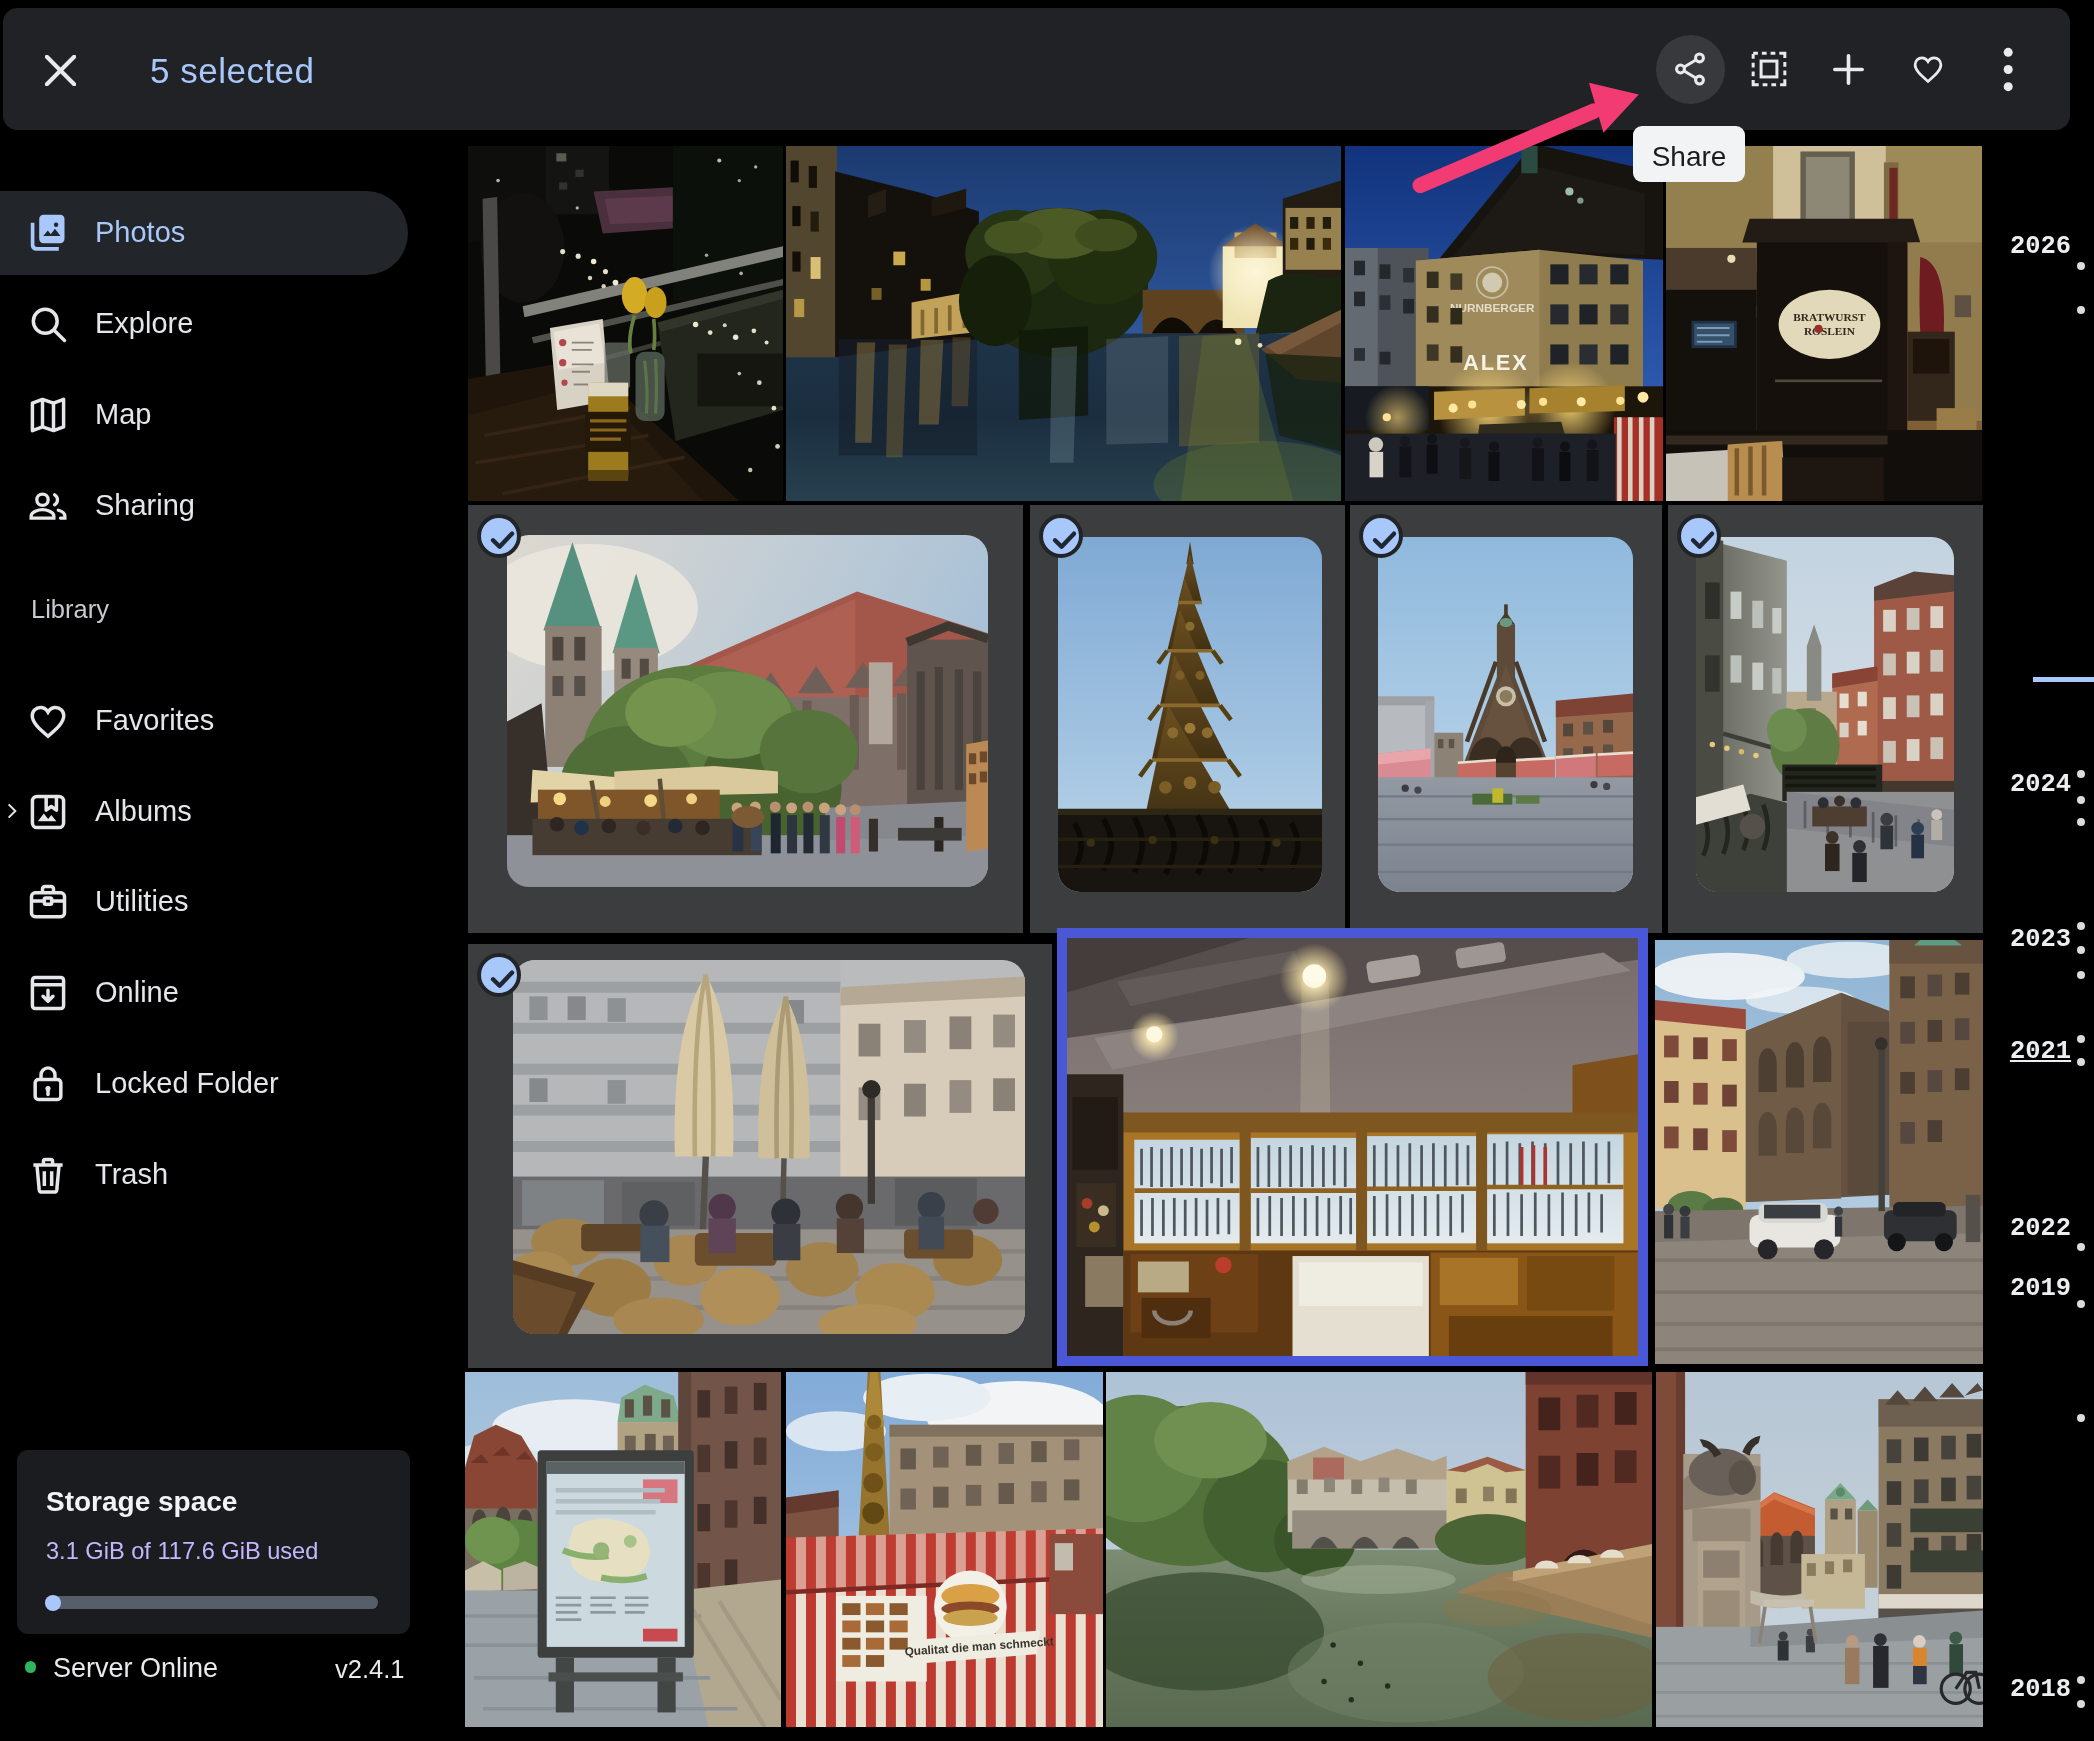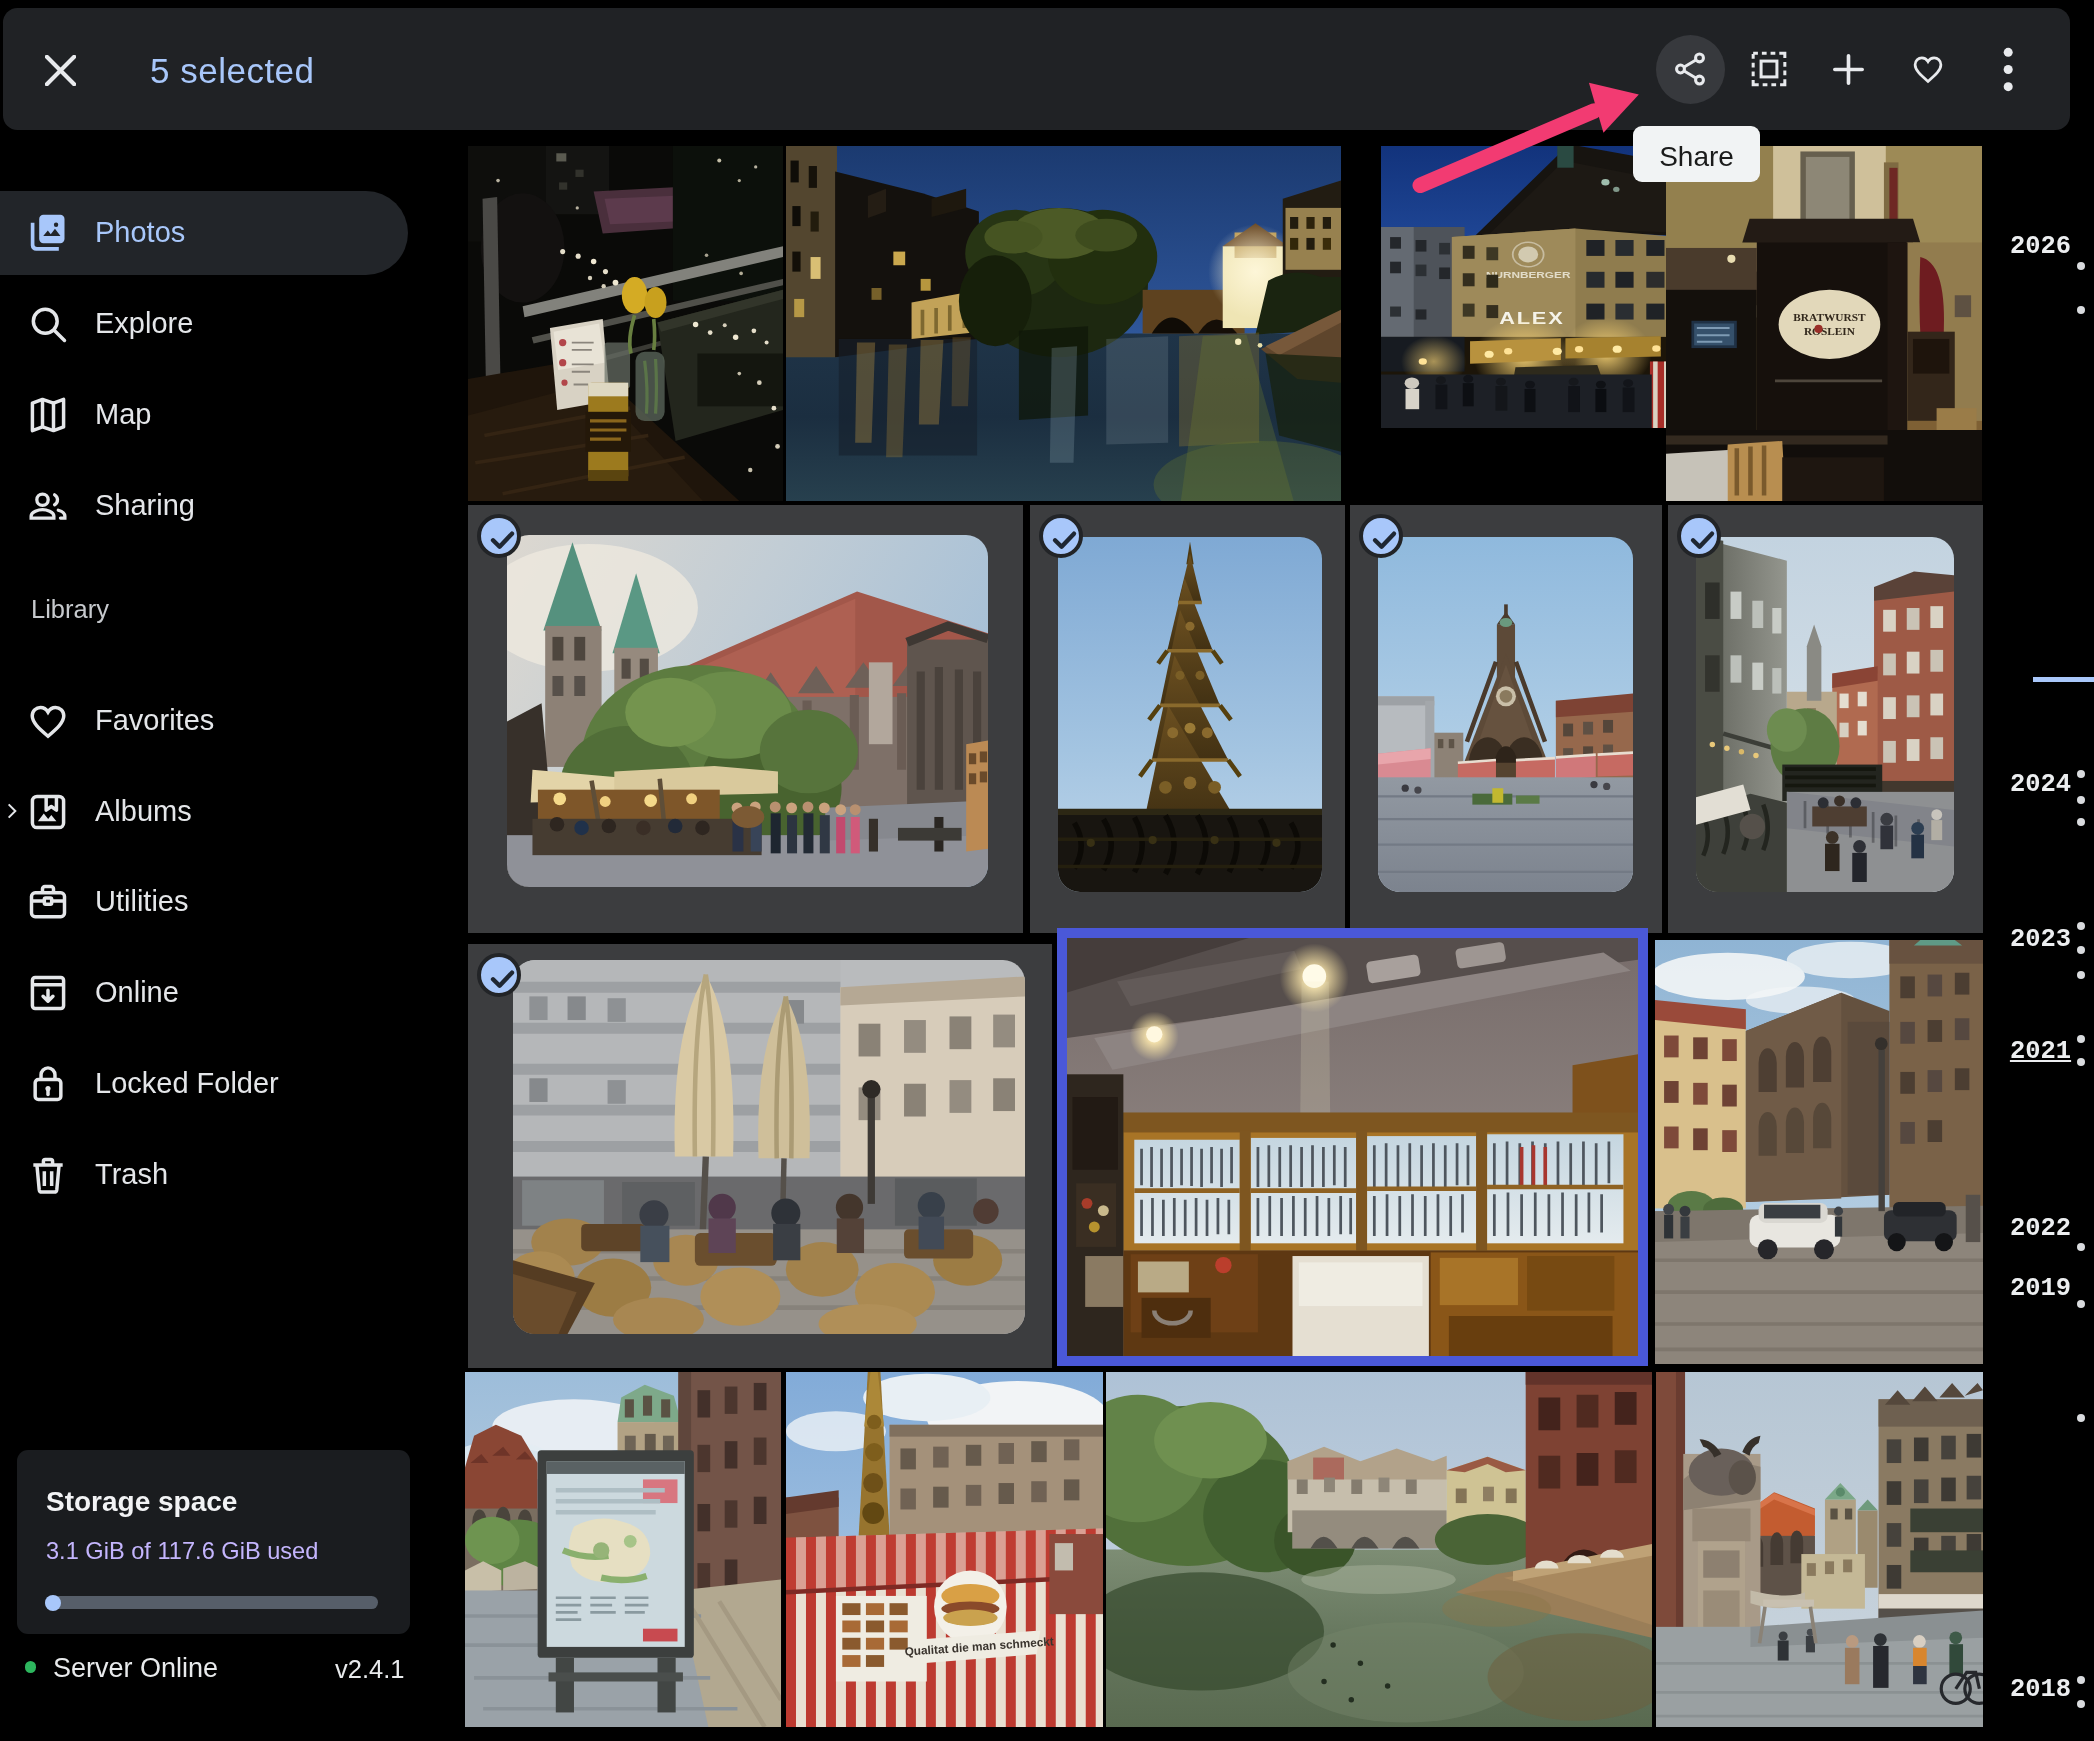--- a/index.html
+++ b/index.html
@@ -7,21 +7,21 @@
     font-family:"Liberation Sans", sans-serif; }
   .abs { position:absolute; }
   #page { position:relative; width:2095px; height:1742px; background:#000; }
 
   
   #topbar { left:2.7px; top:8.2px; width:2067px; height:122px; background:#202225; border-radius:14.5px; }
   #sel { left:150px; top:51px; font-size:35px; font-weight:500; color:#a8c7fa; letter-spacing:0.5px;}
   .circbtn { width:69px; height:69px; border-radius:50%; background:#37393d; }
 
   
-  #tooltip { left:1633px; top:126px; width:127px; height:56px; background:#f1f3f4; border-radius:9px;
+  #tooltip { left:1633px; top:126px; width:112px; height:56px; background:#f1f3f4; border-radius:9px;
      color:#1b1b1b; font-size:28px; display:flex; align-items:center; justify-content:center; z-index:60; padding-top:5.5px;}
 
   
   .sitem { position:absolute; left:0; height:91px; display:flex; align-items:center; color:#e4e6e9; font-size:29px; }
   .sitem .ic { position:absolute; left:25.5px; width:44px; height:44px; }
   .sitem .tx { position:absolute; left:95px; white-space:nowrap; }
   #pill { left:0; top:191px; width:408px; height:84px; background:#222529; border-radius:0 42px 42px 0; }
 
   
   #storage { left:17.3px; top:1450px; width:393px; height:184px; background:#1a1c1f; border-radius:11px; }
@@ -184,21 +184,21 @@
 <polygon points="292,222 320,220 316,348 290,348" fill="#8aa0ac" opacity="0.28"></polygon>
 <polygon points="352,212 420,209 420,326 352,328" fill="#8ba0a8" opacity="0.22"></polygon>
 <polygon points="432,209 520,205 520,326 432,330" fill="#a2802e" opacity="0.3"></polygon>
 <polygon points="458,209 506,207 558,390 434,390" fill="#6f7d2c" opacity="0.3"></polygon>
 <polygon points="527,228 610,232 610,336 542,318" fill="#17220f" opacity="0.75"></polygon>
 <ellipse cx="522" cy="372" rx="118" ry="48" fill="#66762c" opacity="0.32"></ellipse>
 <circle cx="497" cy="215" r="3.5" fill="#f2e9bc"></circle>
         <circle cx="521" cy="219" r="2.6" fill="#e8dfa8"></circle>
 </svg>
     </div>
-  <div class="photo" style="left:1345px; top:146px; width:318px; height:282px;margin-left:36px;" id="p13">
+  <div class="photo" style="left:1345px; top:146px; width:318px; height:355px;" id="p13">
       <svg viewBox="0 0 350 390" preserveAspectRatio="none">
 <defs>
 <linearGradient id="g13sky" x1="0" y1="0" x2="0" y2="1">
  <stop offset="0" stop-color="#12337c"></stop>
             <stop offset="1" stop-color="#2c59ae"></stop>
 </linearGradient>
 <radialGradient id="g13glow" cx="0.5" cy="0.5" r="0.5">
  <stop offset="0" stop-color="#ffd977" stop-opacity="0.9"></stop>
             <stop offset="1" stop-color="#ffd977" stop-opacity="0"></stop>
 </radialGradient>

